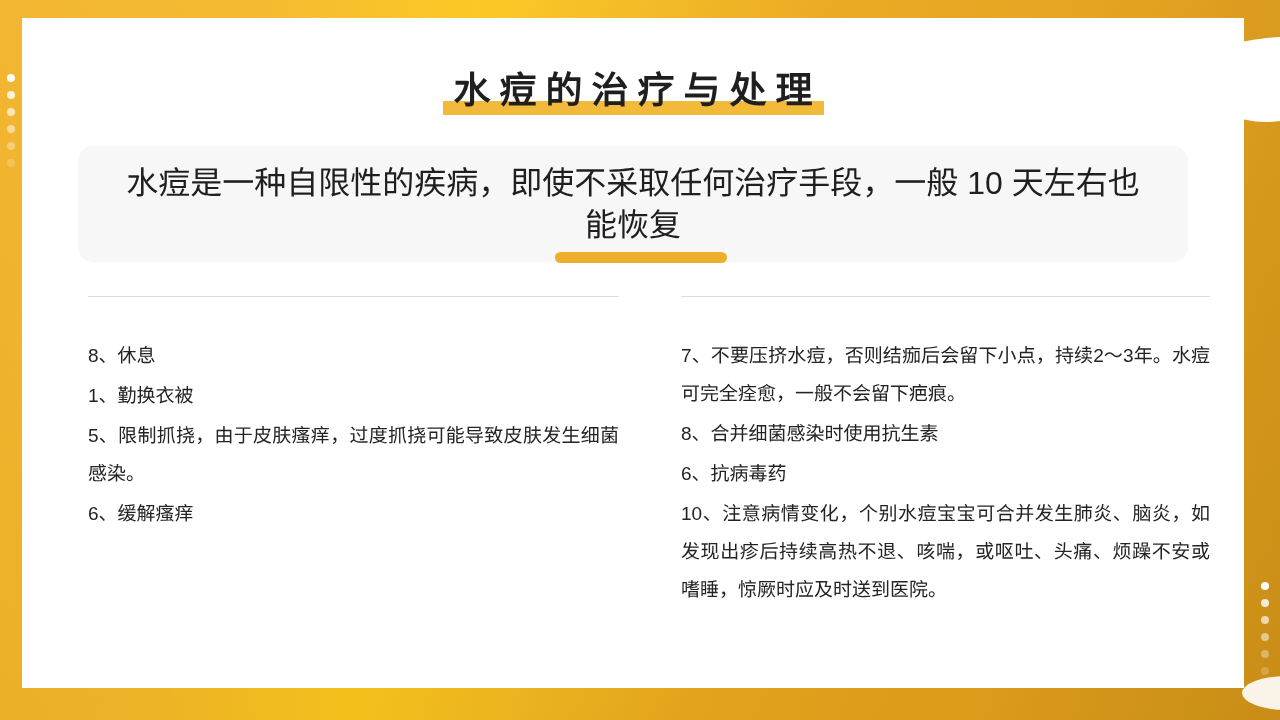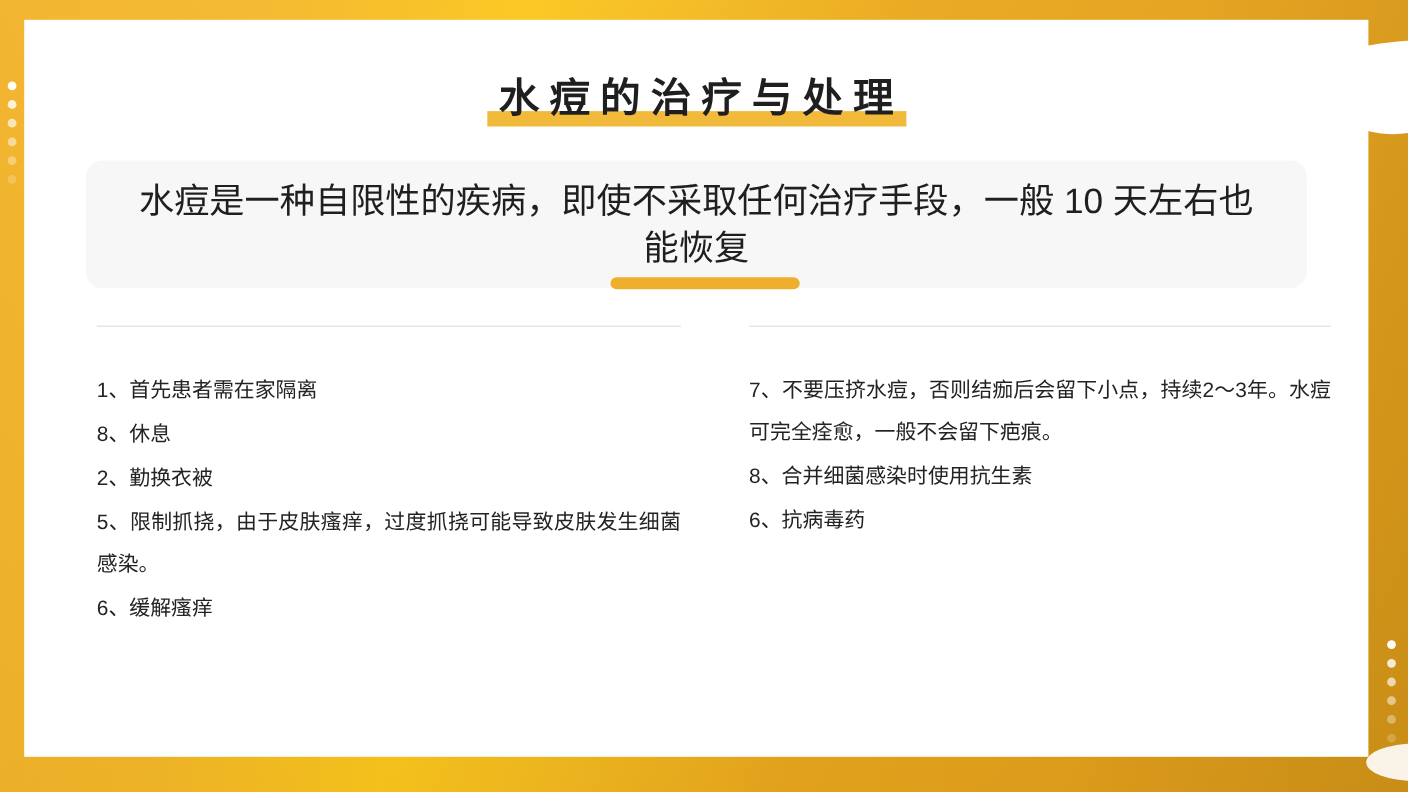--- a/index.html
+++ b/index.html
@@ -266,32 +266,32 @@
     <div class="subtitle-panel">
       <div class="subtitle-text">水痘是一种自限性的疾病，即使不采取任何治疗手段，一般 10 天左右也能恢复</div>
     </div>
     <div class="accent-bar"></div>
 
     <div class="columns">
 
       <div class="col col-left">
         <div class="col-rule"></div>
         <ul class="list">
-          <li class="list-item">1、首先患者需在家隔离</li>
           <li class="list-item">8、休息</li>
-          <li class="list-item">2、勤换衣被</li>
+          <li class="list-item">1、勤换衣被</li>
           <li class="list-item">5、限制抓挠，由于皮肤瘙痒，过度抓挠可能导致皮肤发生细菌感染。</li>
           <li class="list-item">6、缓解瘙痒</li>
         </ul>
       </div>
 
       <div class="col col-right">
         <div class="col-rule"></div>
         <ul class="list">
           <li class="list-item">7、不要压挤水痘，否则结痂后会留下小点，持续2～3年。水痘可完全痊愈，一般不会留下疤痕。</li>
           <li class="list-item">8、合并细菌感染时使用抗生素</li>
           <li class="list-item">6、抗病毒药</li>
+          <li class="list-item">10、注意病情变化，个别水痘宝宝可合并发生肺炎、脑炎，如发现出疹后持续高热不退、咳喘，或呕吐、头痛、烦躁不安或嗜睡，惊厥时应及时送到医院。</li>
         </ul>
       </div>
 
     </div>
   </div>
 </div>
 
 </body></html>

